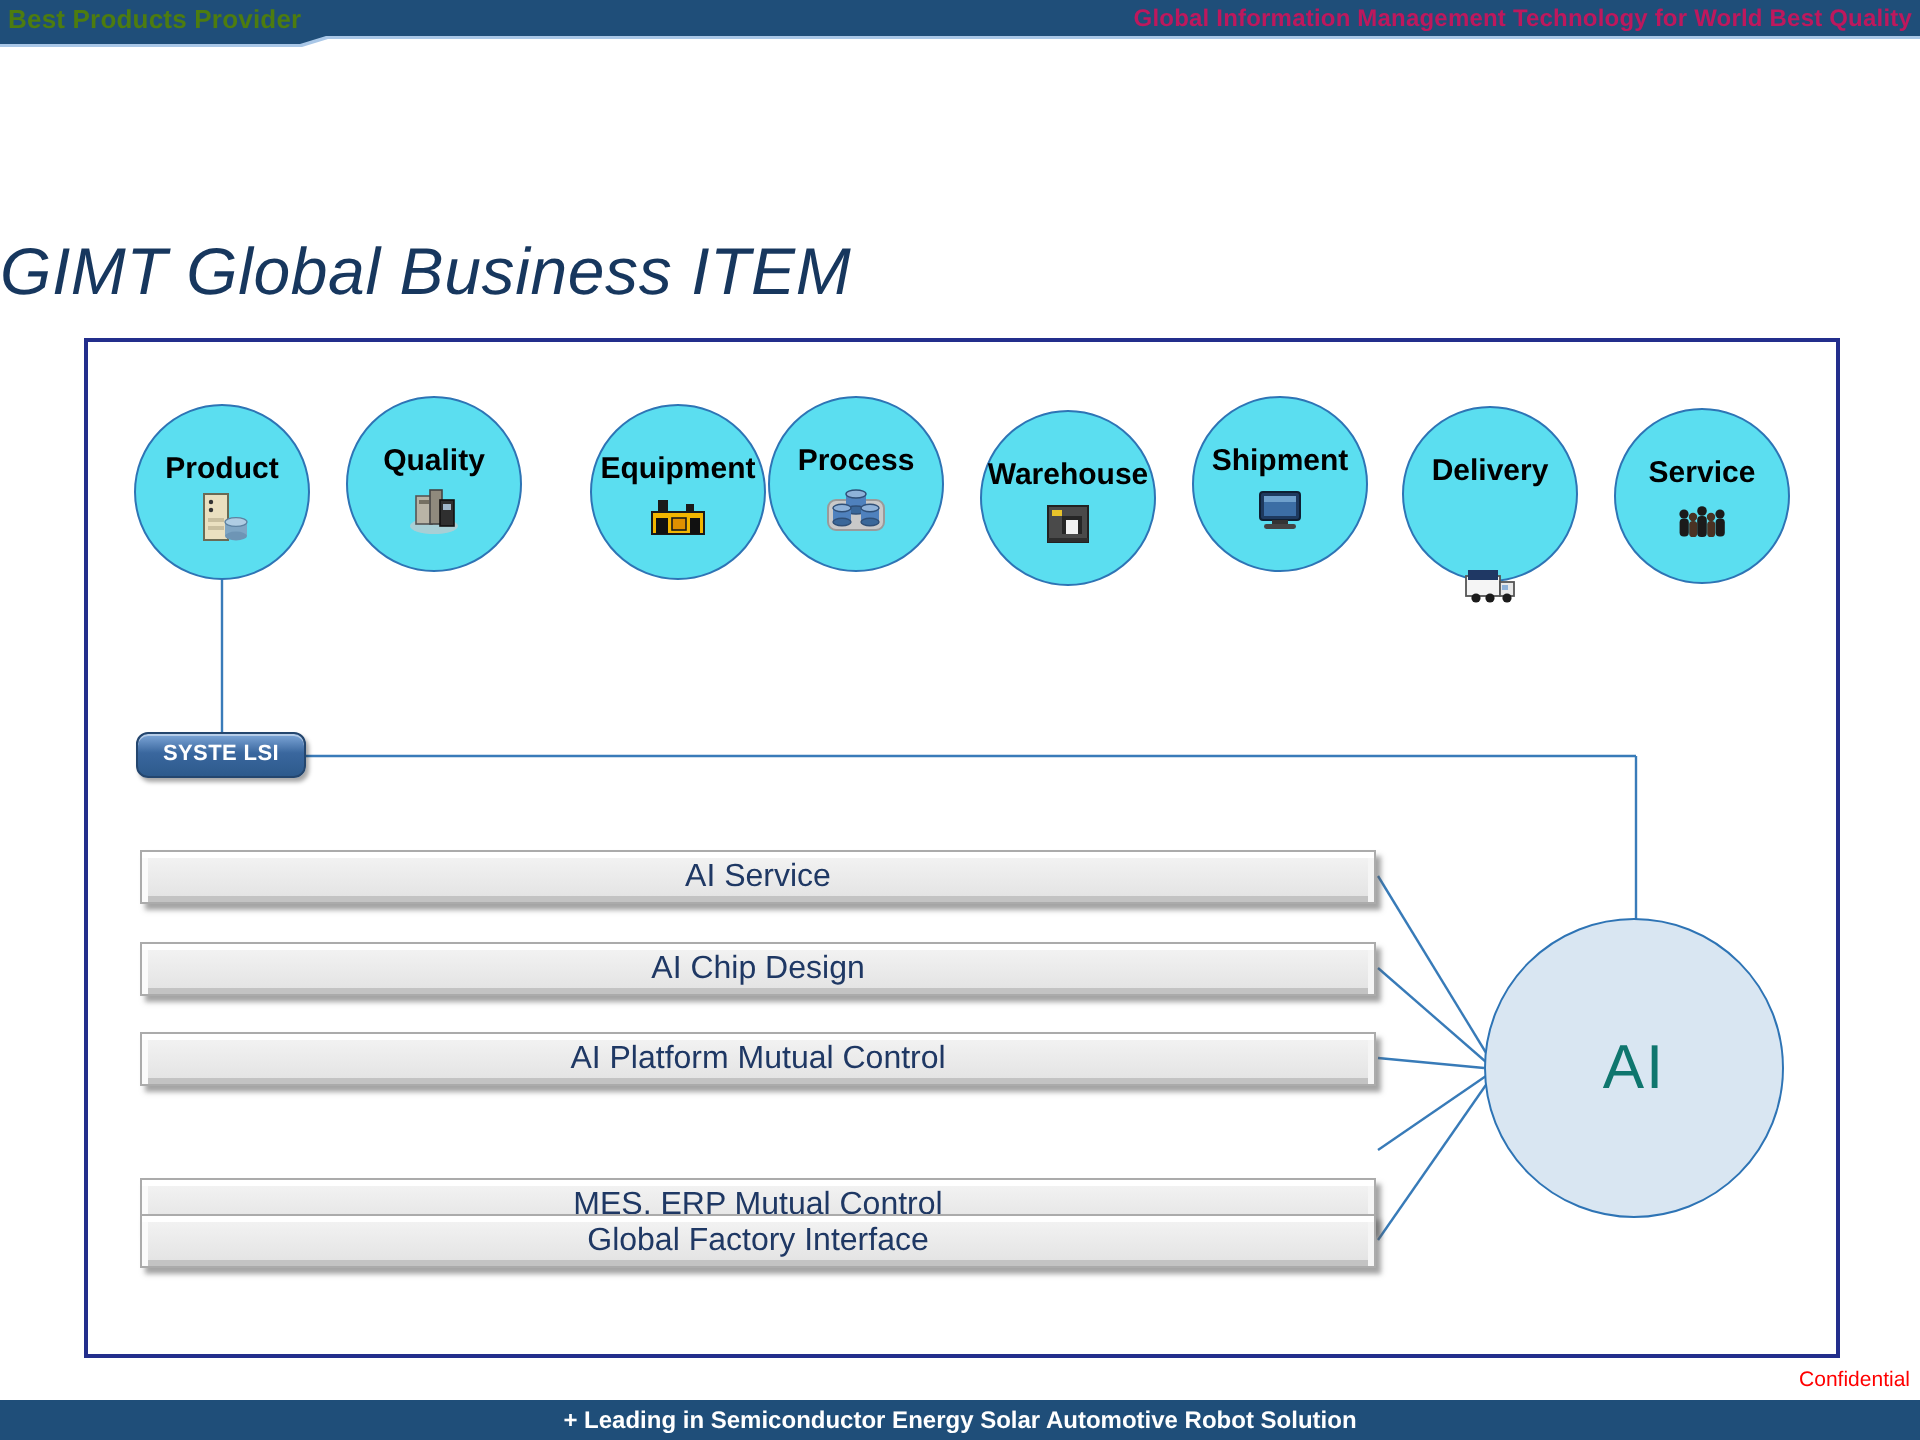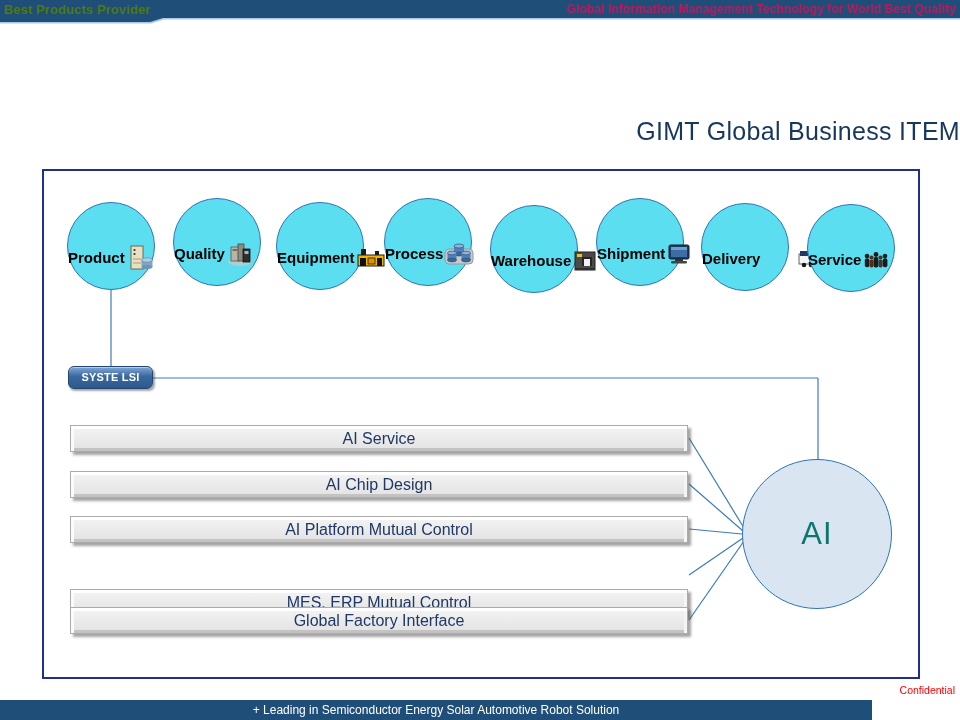--- a/index.html
+++ b/index.html
@@ -8,34 +8,34 @@
 
   
   .tb-light{position:absolute;top:0;left:0;width:960px;height:24px;background:#A9C7E7;
     clip-path:polygon(0 0,960px 0,960px 19.5px,164px 19.5px,151px 23.5px,0 23.5px);}
   .tb-dark{position:absolute;top:0;left:0;width:960px;height:23px;background:#1F4E79;
     clip-path:polygon(0 0,960px 0,960px 18px,163px 18px,150px 22px,0 22px);}
   .hdr-left{position:absolute;top:2px;left:4px;color:#4d7c0f;font-size:13px;font-weight:bold;letter-spacing:.1px;}
   .hdr-right{position:absolute;top:2px;right:4px;color:#be185d;font-size:12px;font-weight:bold;letter-spacing:.1px;}
 
   
-  .title{position:absolute;top:117px;left:0;width:100%;text-align:right;
-    font-size:25px;color:#17375E;letter-spacing:.3px;}
+  .title{position:absolute;top:117px;left:0;width:100%;text-align:left;
+    font-size:33px;color:#17375E;letter-spacing:.3px;font-style:italic;}
 
   
   .main-box{position:absolute;left:42px;top:169px;width:874px;height:506px;
     border:2px solid #232E8C;background:#fff;}
 
   
   .lines{position:absolute;left:0;top:0;width:960px;height:720px;pointer-events:none;}
 
   
   .circle{position:absolute;width:88px;height:88px;border-radius:50%;
     background:#5BDEF0;border:1.6px solid #2E74B5;box-sizing:border-box;
-    display:flex;align-items:center;justify-content:flex-start;padding-top:23px;}
+    display:flex;flex-direction:column;align-items:center;justify-content:flex-start;padding-top:23px;}
   .circle .lbl{font-size:15px;font-weight:bold;color:#000;line-height:17px;white-space:nowrap;}
   .circle .ic{margin-top:1px;height:30px;display:flex;align-items:center;justify-content:center;}
 
   
   .badge{position:absolute;left:68px;top:366px;width:85px;height:23px;border-radius:6px;
     background:linear-gradient(#7FA8D9,#3A679E 45%,#2D5A8C);
     border:1px solid #24466E;box-sizing:border-box;
     box-shadow:1.5px 2px 2px rgba(0,0,0,.35), inset 0 1px 0 rgba(255,255,255,.45);
     color:#fff;font-size:11px;font-weight:bold;text-align:center;line-height:21px;letter-spacing:.2px;}
 
@@ -48,22 +48,22 @@
     color:#1F3864;font-size:16px;text-align:center;line-height:26px;}
 
   
   .ai-circle{position:absolute;left:742px;top:459px;width:150px;height:150px;border-radius:50%;
     background:#D9E6F2;border:1.4px solid #2E74B5;box-sizing:border-box;
     display:flex;align-items:center;justify-content:center;
     color:#0f766e;font-size:31px;letter-spacing:1px;}
 
   
   .confidential{position:absolute;top:684px;right:5px;color:#FF0000;font-size:10.5px;}
-  .bottom-bar{position:absolute;left:0;top:700px;width:872px;height:20px;background:#1F4E79;
-    color:#fff;font-size:12px;font-weight:normal;text-align:center;line-height:20px;}
+  .bottom-bar{position:absolute;left:0;top:700px;width:960px;height:20px;background:#1F4E79;
+    color:#fff;font-size:12px;font-weight:bold;text-align:center;line-height:20px;}
 </style>
 </head>
 <body>
 
 <div class="slide">
 
   <div class="tb-light"></div>
   <div class="tb-dark"></div>
   <div class="hdr-left">Best Products Provider</div>
   <div class="hdr-right">Global Information Management Technology for World Best Quality</div>
@@ -108,21 +108,21 @@
         <ellipse cx="15" cy="21" rx="12" ry="4" fill="#c9c9c9" opacity="0.7"></ellipse>
         <rect x="6" y="6" width="8" height="14" fill="#b9b4a6" stroke="#555" stroke-width=".8"></rect>
         <rect x="13" y="3" width="6" height="17" fill="#8f8a7d" stroke="#444" stroke-width=".8"></rect>
         <rect x="18" y="8" width="7" height="13" fill="#2f2f2f" stroke="#111" stroke-width=".8"></rect>
         <rect x="19.5" y="10" width="4" height="3" fill="#9fb6c9"></rect>
         <rect x="7.5" y="8" width="5" height="2" fill="#757063"></rect>
       </svg>
     </span>
   </div>
 
-  <div class="circle" style="left:276px;top:202px;">
+  <div class="circle" style="left:295px;top:202px;">
     <span class="lbl">Equipment</span>
     <span class="ic">
       <svg width="32" height="24" viewBox="0 0 32 24">
         <rect x="6" y="3" width="5" height="6" fill="#1a1a1a"></rect>
         <rect x="20" y="5" width="4" height="4" fill="#1a1a1a"></rect>
         <rect x="3" y="9" width="26" height="11" fill="#F2B600" stroke="#1a1a1a" stroke-width="1"></rect>
         <rect x="5" y="12" width="6" height="8" fill="#111"></rect>
         <rect x="13" y="12" width="7" height="6" fill="#E09000" stroke="#1a1a1a" stroke-width=".8"></rect>
         <rect x="22" y="12" width="5" height="8" fill="#111"></rect>
       </svg>

